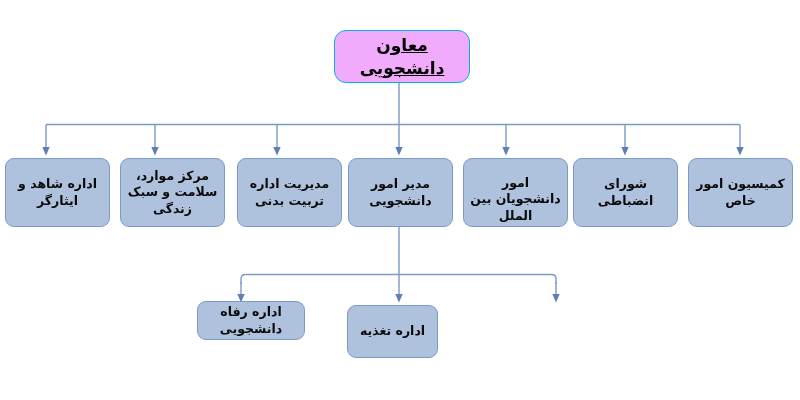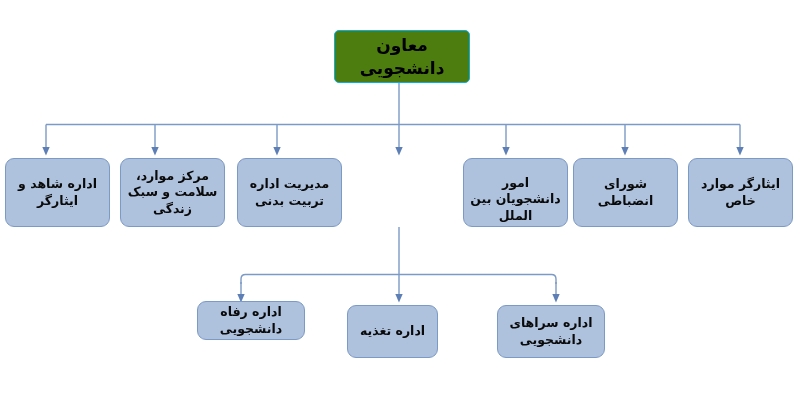--- a/index.html
+++ b/index.html
@@ -35,25 +35,26 @@
     text-align: center;
     direction: rtl;
     font-weight: bold;
     color: #0a0a0a;
     line-height: 1.32;
     border-radius: 9px;
     padding: 2px 5px;
     font-family: "DejaVu Sans", "Liberation Sans", sans-serif;
   }
   .node-root {
-    background: #4d7c0f;
+    background: #f0abfc;
     border: 1px solid #06AFE4;
-    border-radius: 5px;
+    border-radius: 12px;
     font-size: 17px;
     color: #000000;
+    text-decoration: underline;
   }
   .node-unit {
     background: #AEC1DD;
     border: 1.2px solid #7C9AC6;
     font-size: 12.5px;
   }
   .node-sub {
     background: #AEC1DD;
     border: 1.2px solid #7C9AC6;
     font-size: 12.5px;
@@ -108,38 +109,38 @@
   </div>
 
   <div class="node node-unit" style="left:120px; top:158px; width:105px; height:69px;">
     <span class="node-label">مرکز موارد، سلامت و سبک زندگی</span>
   </div>
 
   <div class="node node-unit" style="left:237px; top:158px; width:105px; height:69px;justify-content:flex-end;">
     <span class="node-label">مدیریت اداره تربیت بدنی</span>
   </div>
 
+  <div class="node node-unit" style="left:348px; top:158px; width:105px; height:69px;">
+    <span class="node-label">مدیر امور دانشجویی</span>
+  </div>
 
   <div class="node node-unit" style="left:463px; top:158px; width:105px; height:69px;align-items:flex-end;">
     <span class="node-label">امور دانشجویان بین الملل</span>
   </div>
 
   <div class="node node-unit" style="left:573px; top:158px; width:105px; height:69px;">
     <span class="node-label">شورای انضباطی</span>
   </div>
 
   <div class="node node-unit" style="left:688px; top:158px; width:105px; height:69px;">
-    <span class="node-label">ایثارگر موارد خاص</span>
+    <span class="node-label">کمیسیون امور خاص</span>
   </div>
 
   <div class="node node-sub" style="left:197px; top:289px; width:108px; height:39px;margin-top:12px;">
     <span class="node-label">اداره رفاه دانشجویی</span>
   </div>
 
   <div class="node node-sub" style="left:347px; top:305px; width:91px; height:53px;">
     <span class="node-label">اداره تغذیه</span>
   </div>
 
-  <div class="node node-sub" style="left:497px; top:305px; width:108px; height:53px;">
-    <span class="node-label">اداره سراهای دانشجویی</span>
-  </div>
 
 </div>
 
 </body></html>

